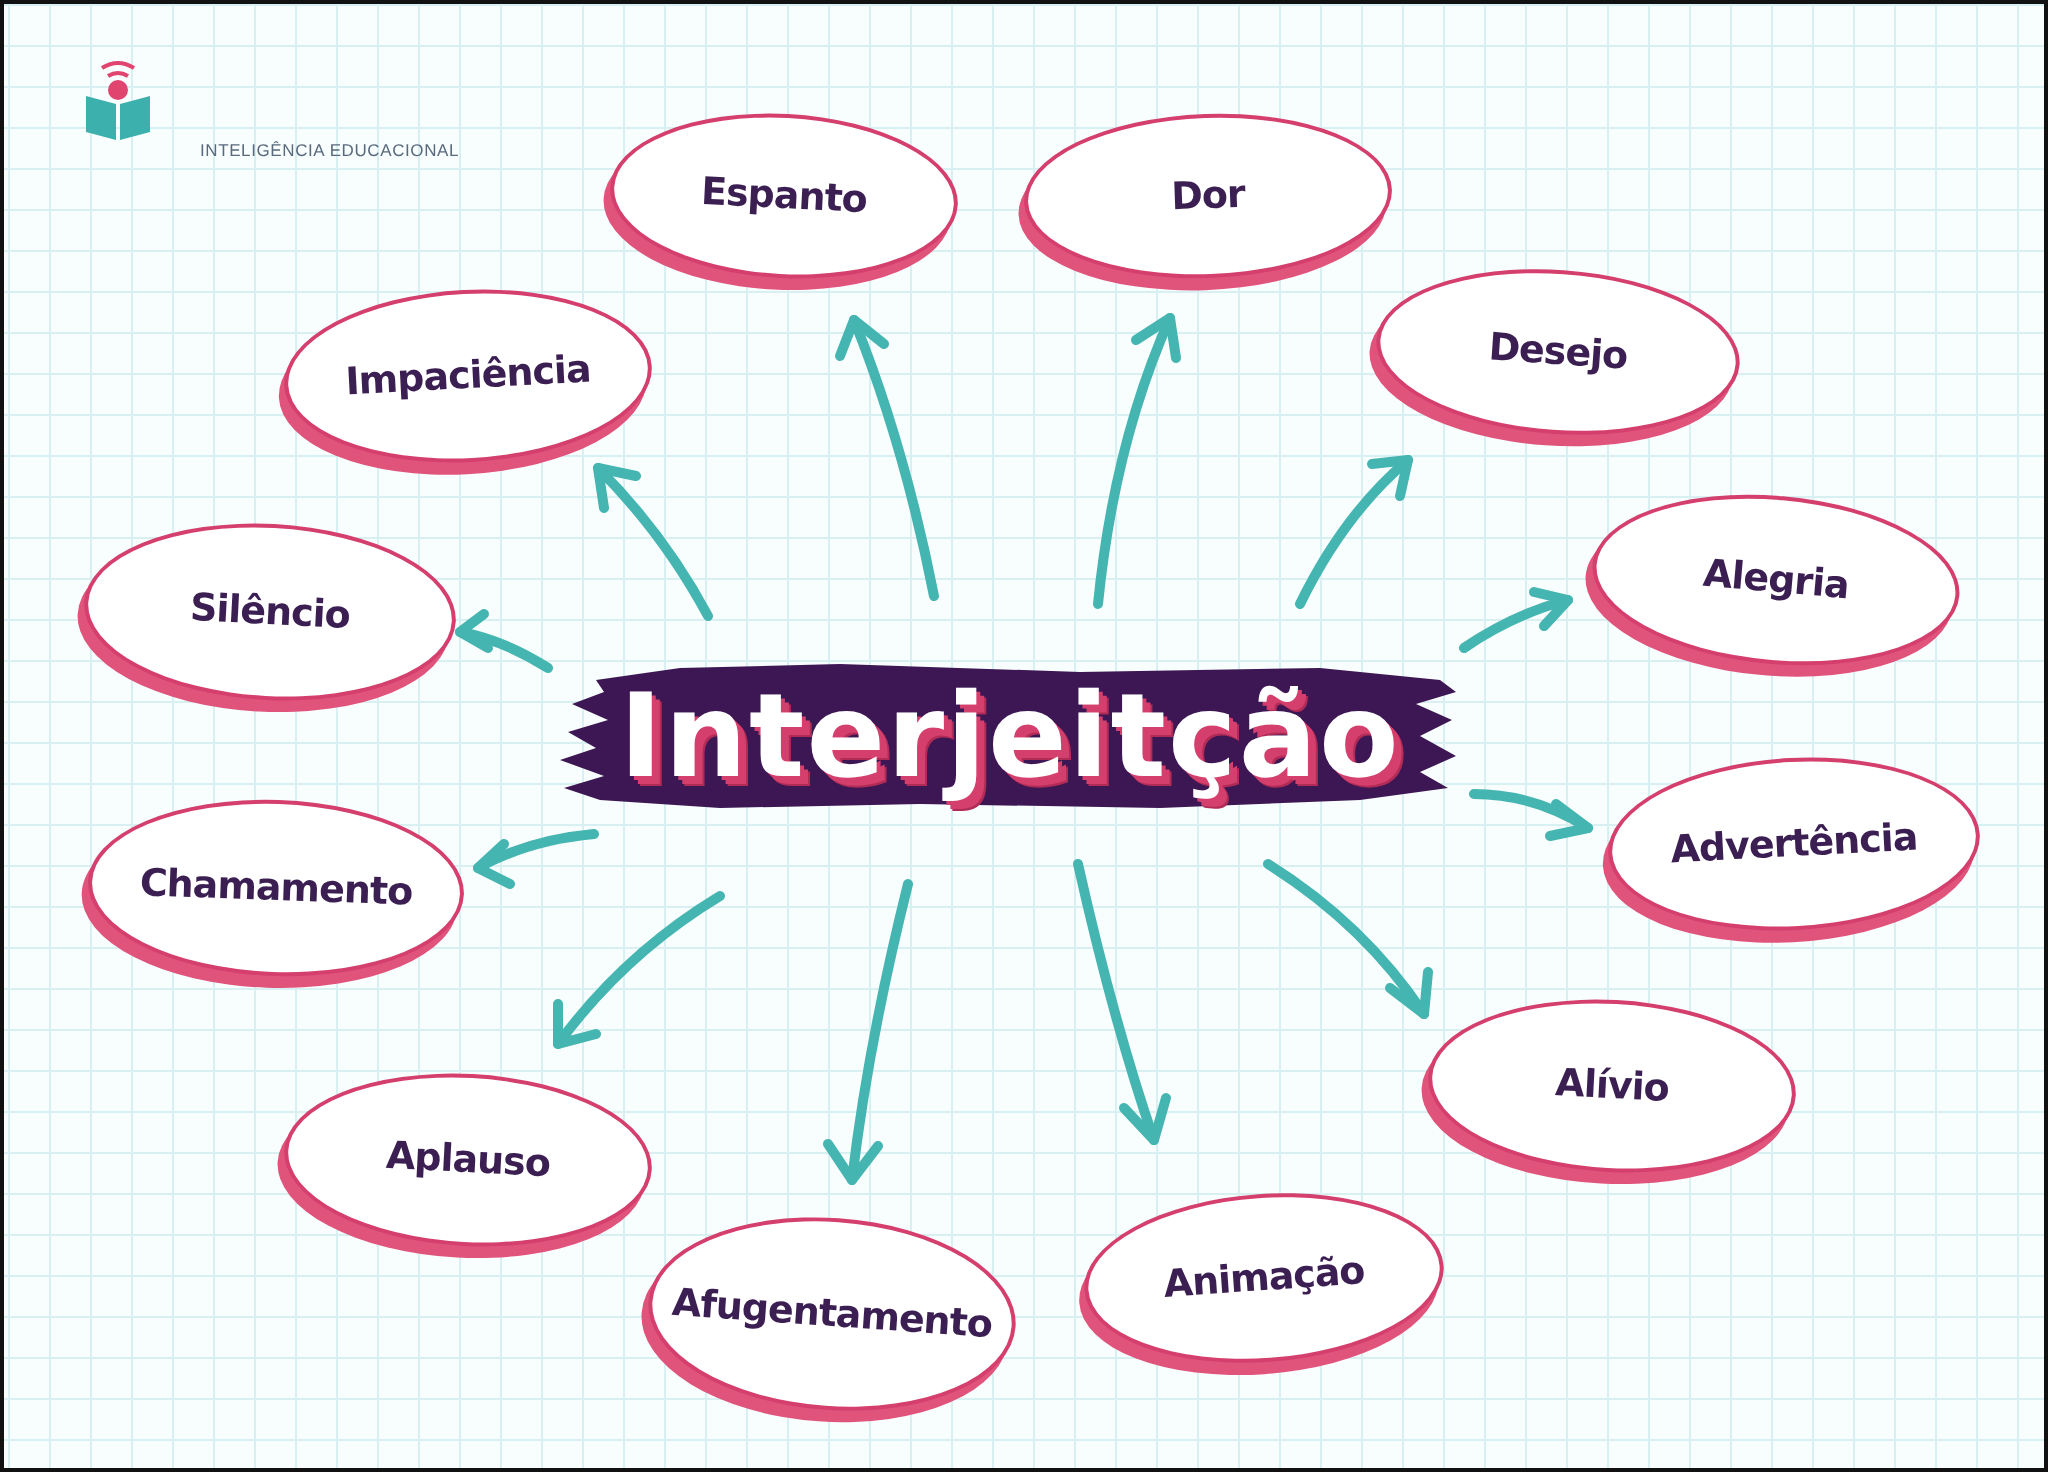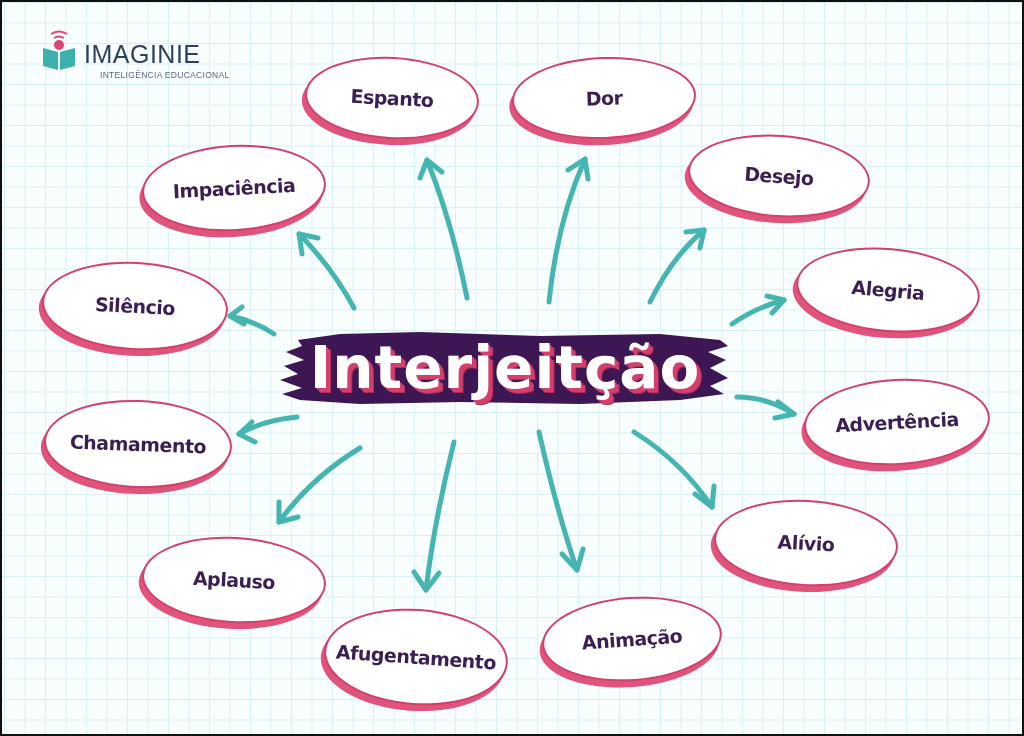--- a/index.html
+++ b/index.html
@@ -52,21 +52,20 @@
 <body>
 
 <div class="logo">
   <svg class="logo-icon" viewBox="0 0 34 44" width="34" height="44">
     <path d="M9 6 Q17 1 25 6" stroke="#e0456f" stroke-width="2" fill="none"></path>
     <path d="M12 10 Q17 7 22 10" stroke="#e0456f" stroke-width="2" fill="none"></path>
     <circle cx="17" cy="17" r="5" fill="#e0456f"></circle>
     <path d="M1 20 L16 24 L16 42 L1 38 Z" fill="#3bb0ad"></path>
     <path d="M33 20 L18 24 L18 42 L33 38 Z" fill="#3bb0ad"></path>
   </svg>
-  <div class="logo-text">IMAGINIE</div>
   <div class="logo-tag">INTELIGÊNCIA EDUCACIONAL</div>
 </div>
 
 <svg class="arrows" width="1024" height="736" viewBox="0 0 1024 736">
   <g stroke="#44b5b0" stroke-width="5" fill="none" stroke-linecap="round" stroke-linejoin="round">
 
     <path d="M465 296 Q450 220 425 158"></path>
     <path d="M418 176 L425 158 L440 170"></path>
 
     <path d="M547 300 Q555 220 583 157"></path>

